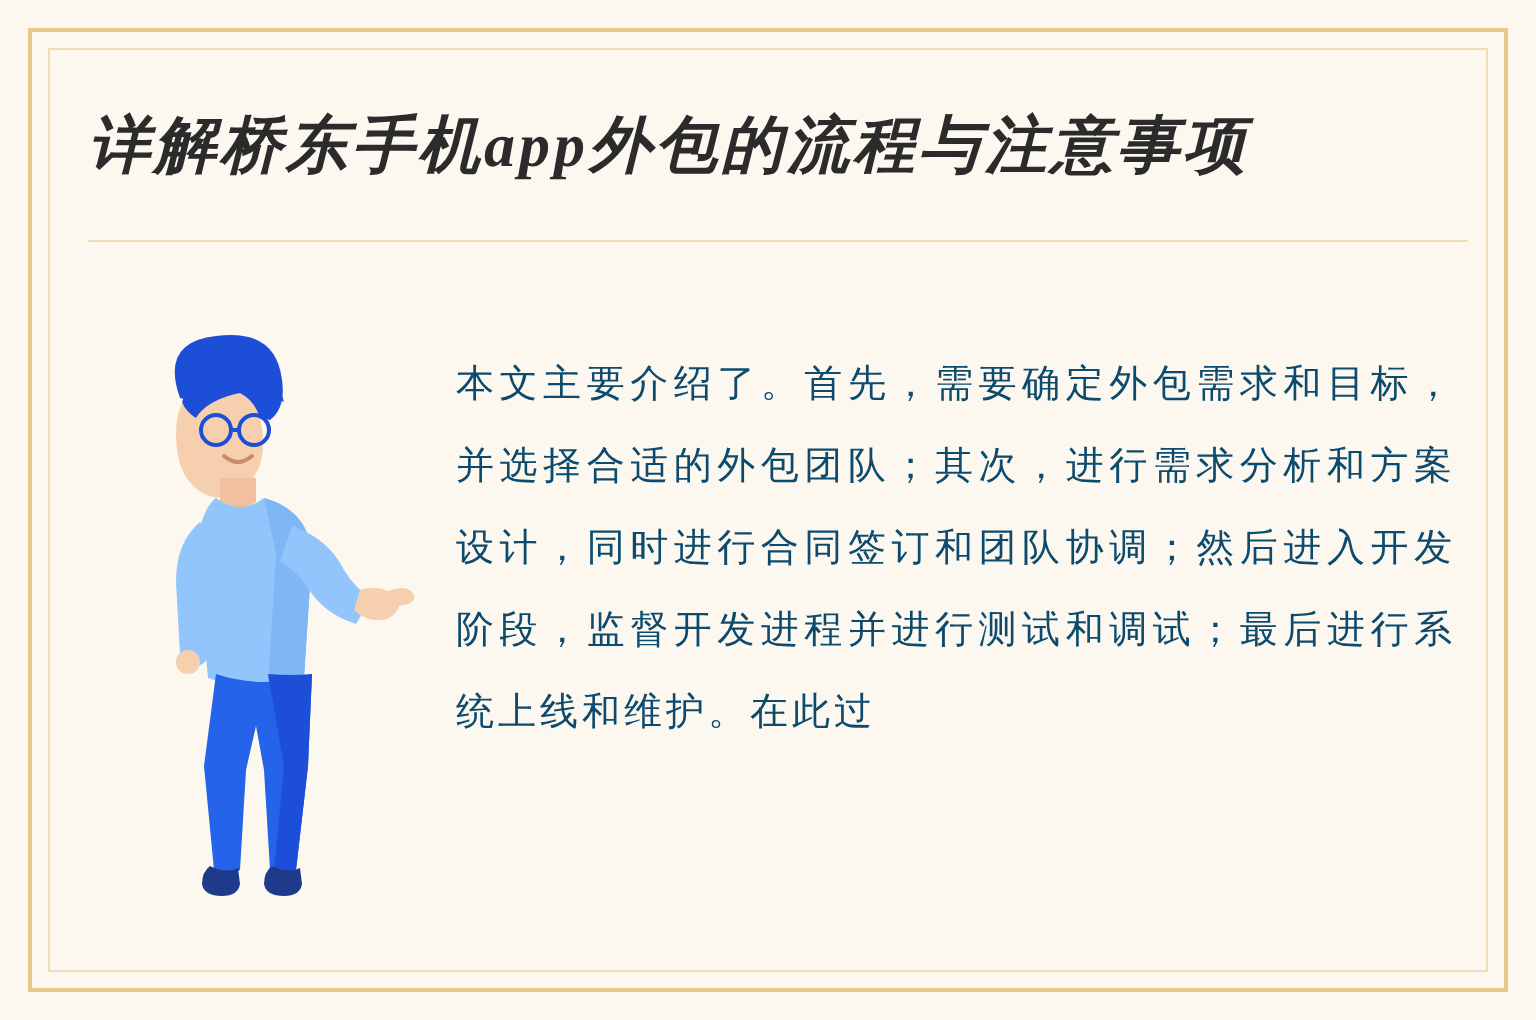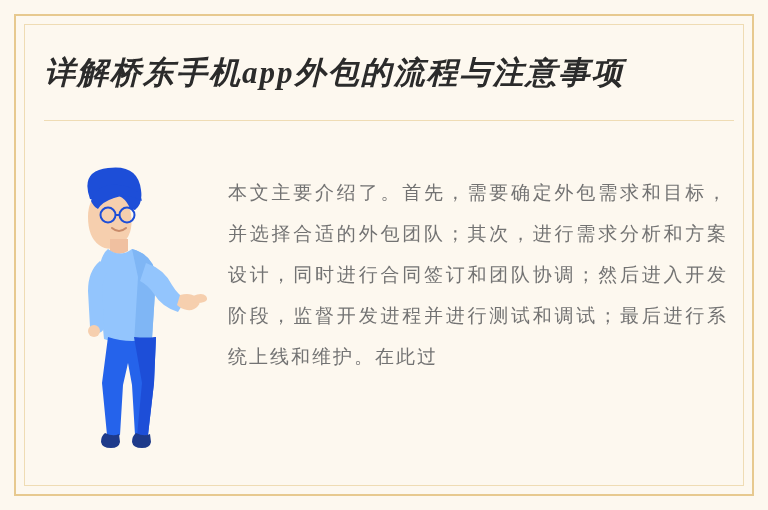--- a/index.html
+++ b/index.html
@@ -60,21 +60,21 @@
     background: #efdcb4;
   }
   .body-text {
     position: absolute;
     left: 228px;
     top: 172px;
     width: 500px;
     font-family: "Liberation Sans", sans-serif;
     font-size: 19px;
     line-height: 41px;
-    color: #737373;
+    color: #0c4a6e;
     letter-spacing: 2px;
     text-align: justify;
   }
   
   .illus {
     position: absolute;
     left: 60px;
     top: 165px;
     width: 150px;
     height: 295px;

